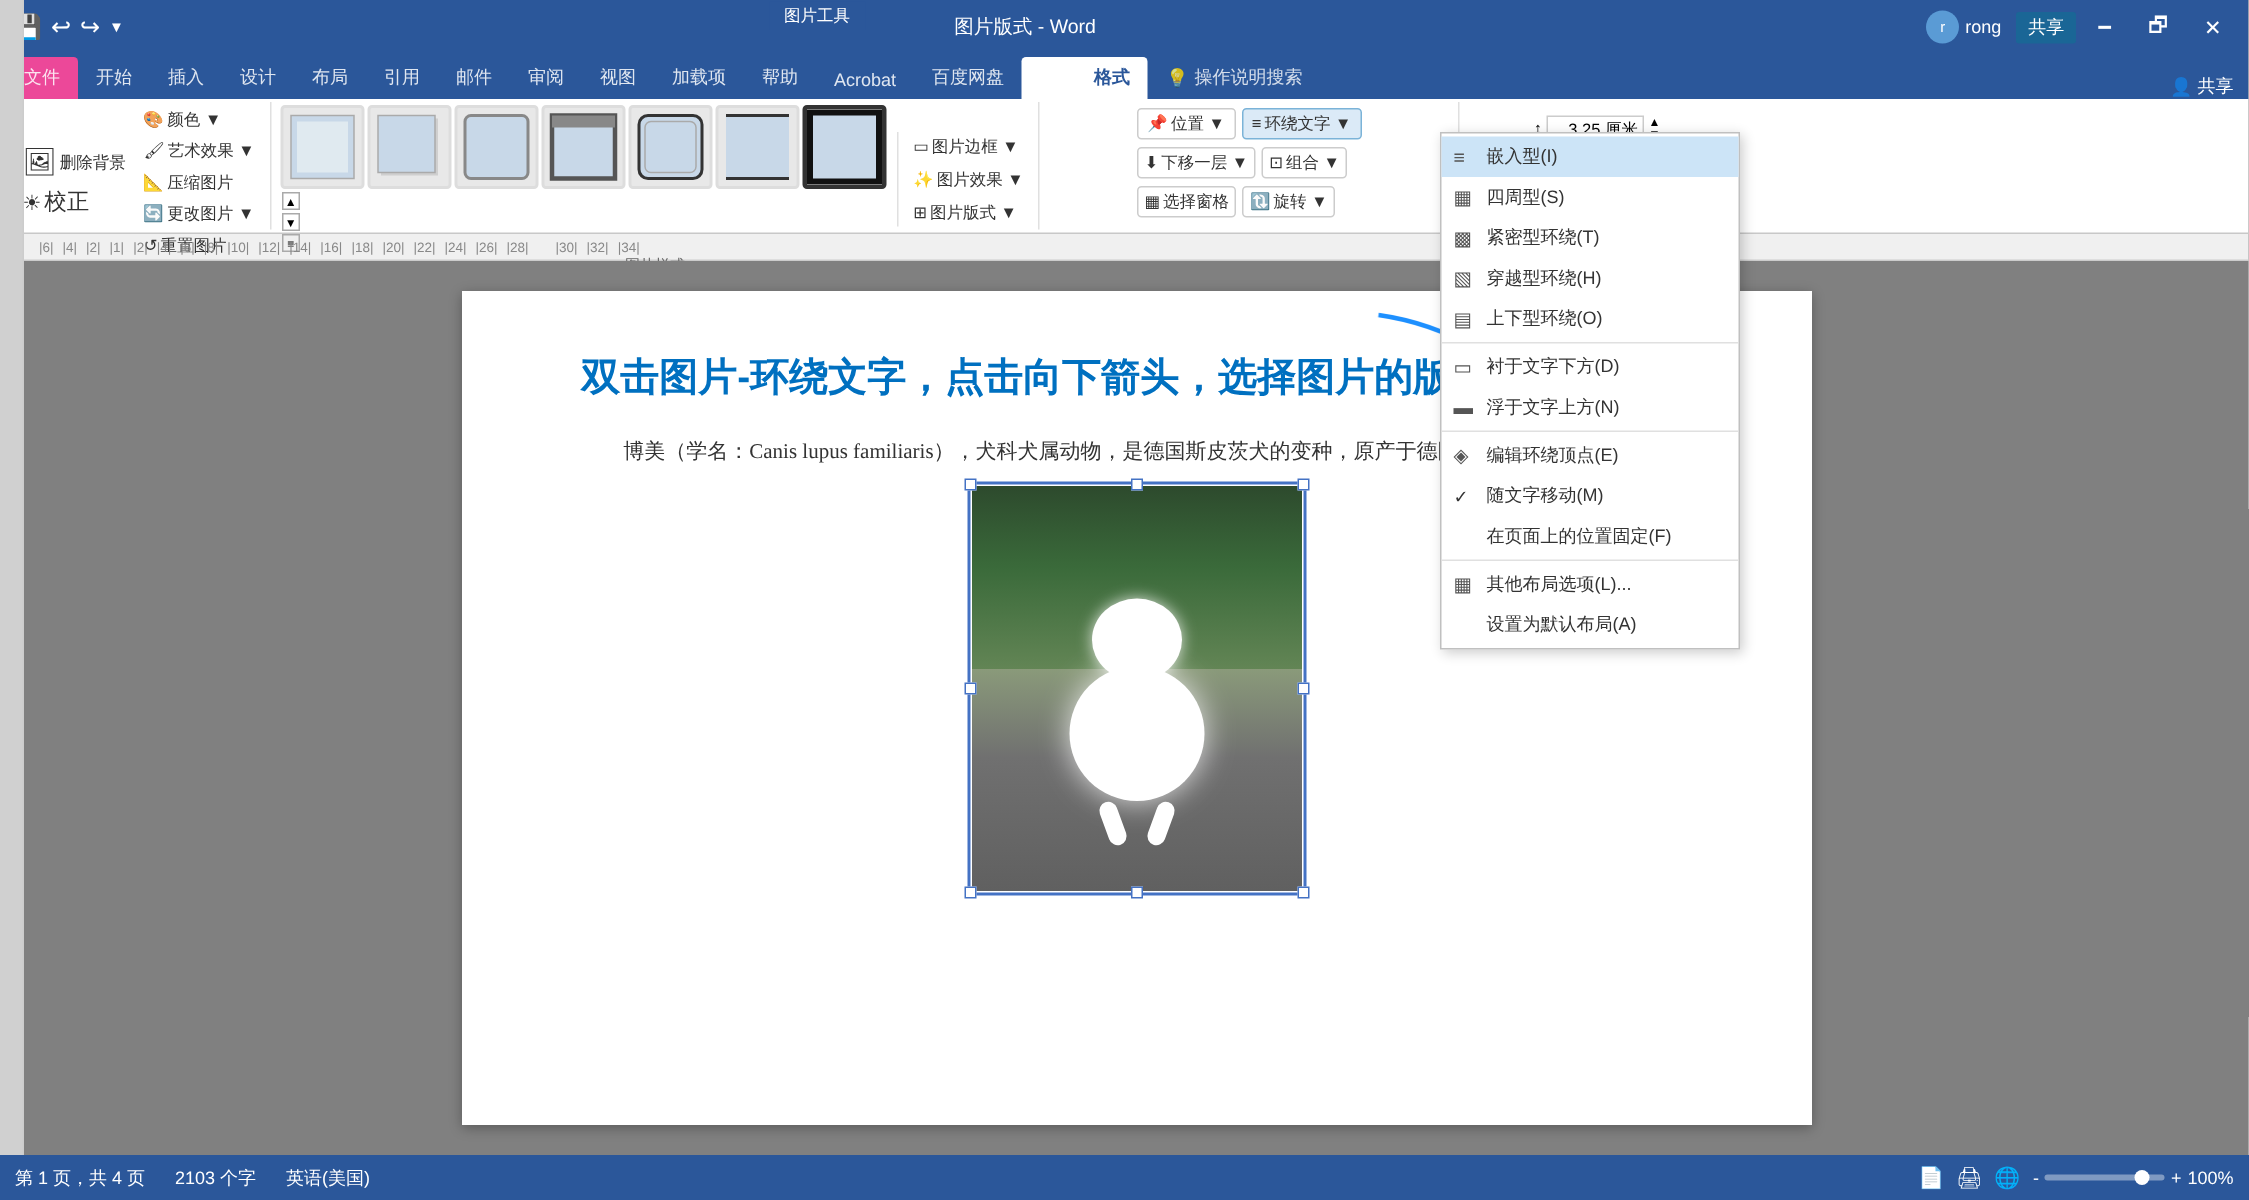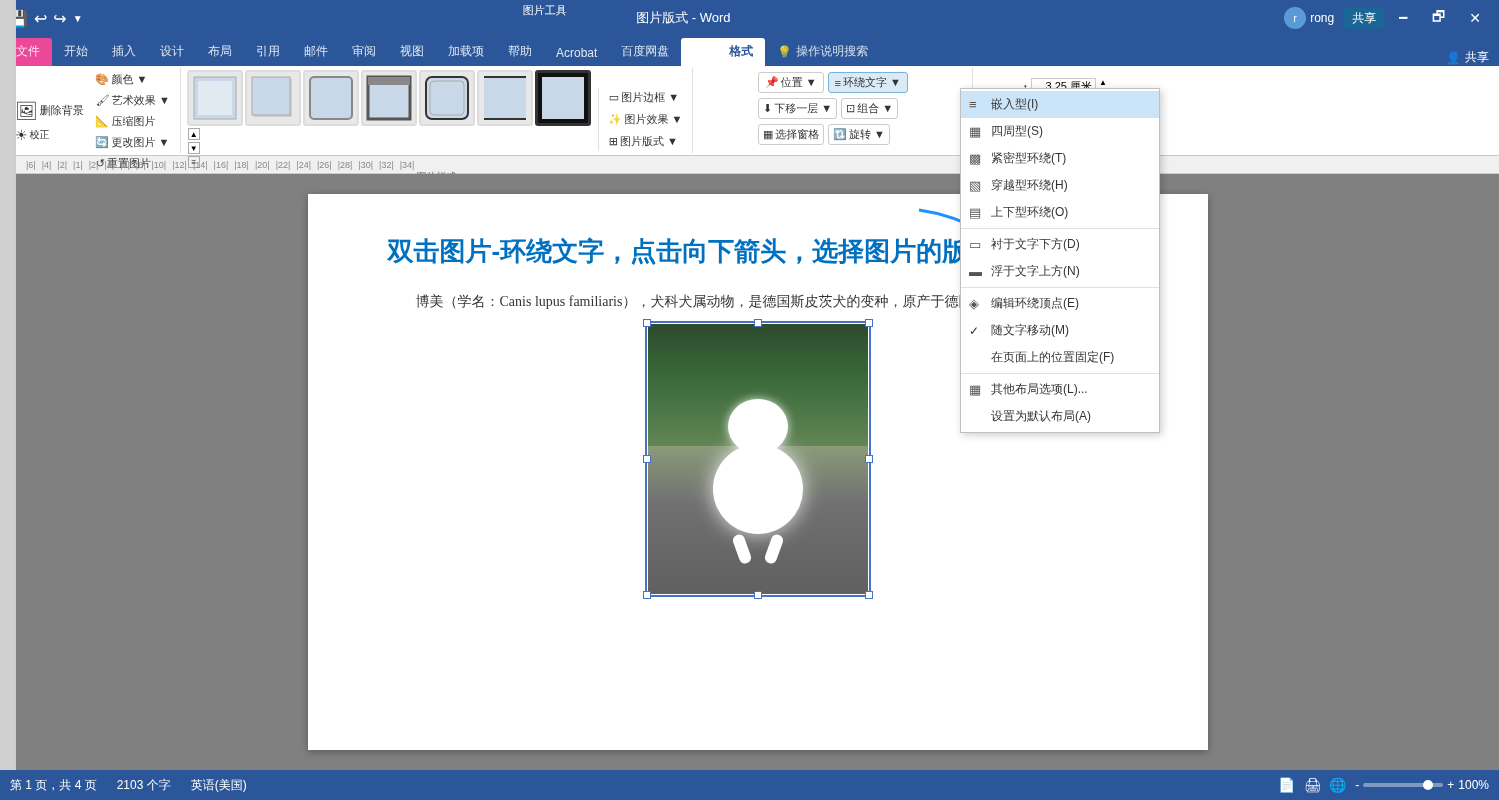--- a/index.html
+++ b/index.html
@@ -312,21 +312,21 @@
 
   <div class="ribbon-group">
     <div class="ribbon-group-content">
       <div style="display:flex; flex-direction:column; gap:2px;">
         <div class="ribbon-btn" style="flex-direction:row; min-width:70px;">
           <span class="icon" style="font-size:18px;">🖼</span>
           <span style="font-size:11px;">删除背景</span>
         </div>
         <div class="ribbon-btn" style="flex-direction:row; min-width:70px;">
           <span class="icon" style="font-size:14px;">☀</span>
-          <span style="font-size:10px;">校正</span>
+          <span style="font-size:15px;">校正</span>
         </div>
       </div>
       <div style="display:flex; flex-direction:column; gap:2px;">
         <div class="ribbon-btn-small">
           <span>🎨</span>
             <span>颜色 ▼</span>
         </div>
         <div class="ribbon-btn-small">
           <span>🖌</span>
             <span>艺术效果 ▼</span>
@@ -505,21 +505,21 @@
     <span style="margin-right:6px;">|8|</span>
     <span style="margin-right:6px;">|10|</span>
     <span style="margin-right:6px;">|12|</span>
     <span style="margin-right:6px;">|14|</span>
     <span style="margin-right:6px;">|16|</span>
     <span style="margin-right:6px;">|18|</span>
     <span style="margin-right:6px;">|20|</span>
     <span style="margin-right:6px;">|22|</span>
     <span style="margin-right:6px;">|24|</span>
     <span style="margin-right:6px;">|26|</span>
-    <span style="margin-right:6px;">|28|</span>
+    <span style="margin-right:18px;">|28|</span>
     <span style="margin-right:6px;">|30|</span>
     <span style="margin-right:6px;">|32|</span>
     <span style="margin-right:5px;">|34|</span>
   </div>
 </div>
 
 <div id="doc-area">
 
   <div style="position:absolute; left:0; top:0; width:16px; height:100%; background:#d0d0d0; border-right:1px solid #ccc; z-index:5;"></div>
 

